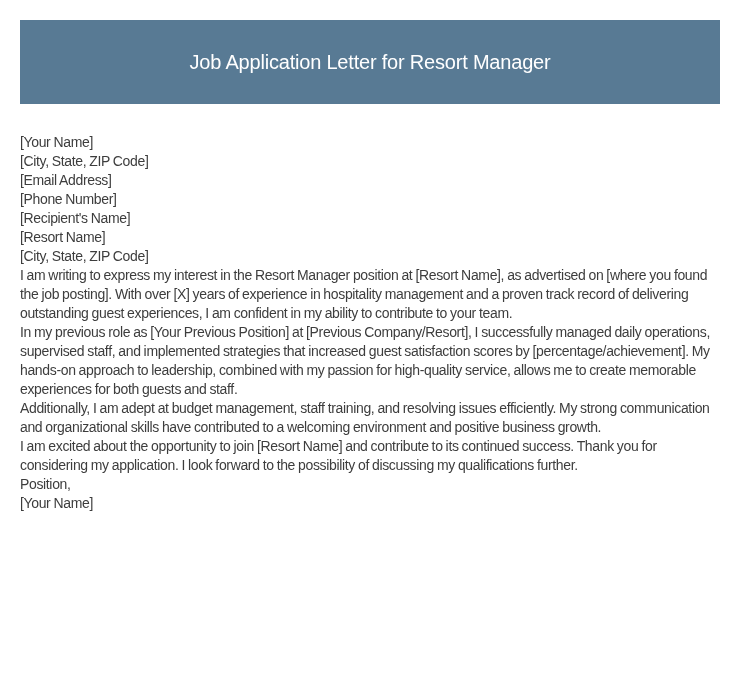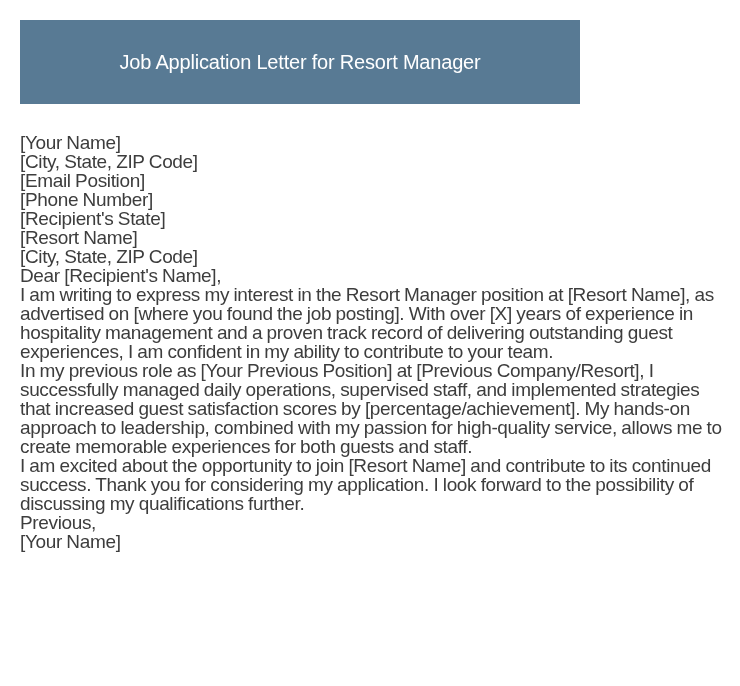--- a/index.html
+++ b/index.html
@@ -1,45 +1,45 @@
 <!DOCTYPE html>
 <html><head>
 <meta charset="utf-8">
 <style>
   html, body { margin: 0; padding: 0; background: #ffffff; }
   body { width: 740px; height: 686px; position: relative; overflow: hidden; }
   .header {
-    position: absolute; left: 20px; top: 20px; width: 560px; height: 84px;
+    position: absolute; left: 20px; top: 20px; width: 700px; height: 84px;
     background: #587a94; display: flex; align-items: center; justify-content: center;
   }
   .header h1 {
     margin: 0; color: #ffffff; font-weight: normal;
     font-family: "Liberation Sans", sans-serif; font-size: 20px; letter-spacing: -0.2px;
   }
   .letter {
     position: absolute; left: 20px; top: 133px; width: 705px;
-    font-family: "Liberation Sans", sans-serif; font-size: 19px; line-height: 19px;
+    font-family: "Liberation Sans", sans-serif; font-size: 14px; line-height: 19px;
     color: #3d3d3d; letter-spacing: -0.35px; word-spacing: -0.5px;
   }
   .letter p { margin: 0; }
 </style>
 </head>
 <body>
 
 <div class="header">
   <h1>Job Application Letter for Resort Manager</h1>
 </div>
 
 <div class="letter">
   <p>[Your Name]</p>
   <p>[City, State, ZIP Code]</p>
-  <p>[Email Position]</p>
+  <p>[Email Address]</p>
   <p>[Phone Number]</p>
-  <p>[Recipient's State]</p>
+  <p>[Recipient's Name]</p>
   <p>[Resort Name]</p>
   <p>[City, State, ZIP Code]</p>
-  <p>Dear [Recipient's Name],</p>
   <p>I am writing to express my interest in the Resort Manager position at [Resort Name], as advertised on [where you found the job posting]. With over [X] years of experience in hospitality management and a proven track record of delivering outstanding guest experiences, I am confident in my ability to contribute to your team.</p>
   <p>In my previous role as [Your Previous Position] at [Previous Company/Resort], I successfully managed daily operations, supervised staff, and implemented strategies that increased guest satisfaction scores by [percentage/achievement]. My hands-on approach to leadership, combined with my passion for high-quality service, allows me to create memorable experiences for both guests and staff.</p>
+  <p>Additionally, I am adept at budget management, staff training, and resolving issues efficiently. My strong communication and organizational skills have contributed to a welcoming environment and positive business growth.</p>
   <p>I am excited about the opportunity to join [Resort Name] and contribute to its continued success. Thank you for considering my application. I look forward to the possibility of discussing my qualifications further.</p>
-  <p>Previous,</p>
+  <p>Position,</p>
   <p>[Your Name]</p>
 </div>
 
 </body></html>

